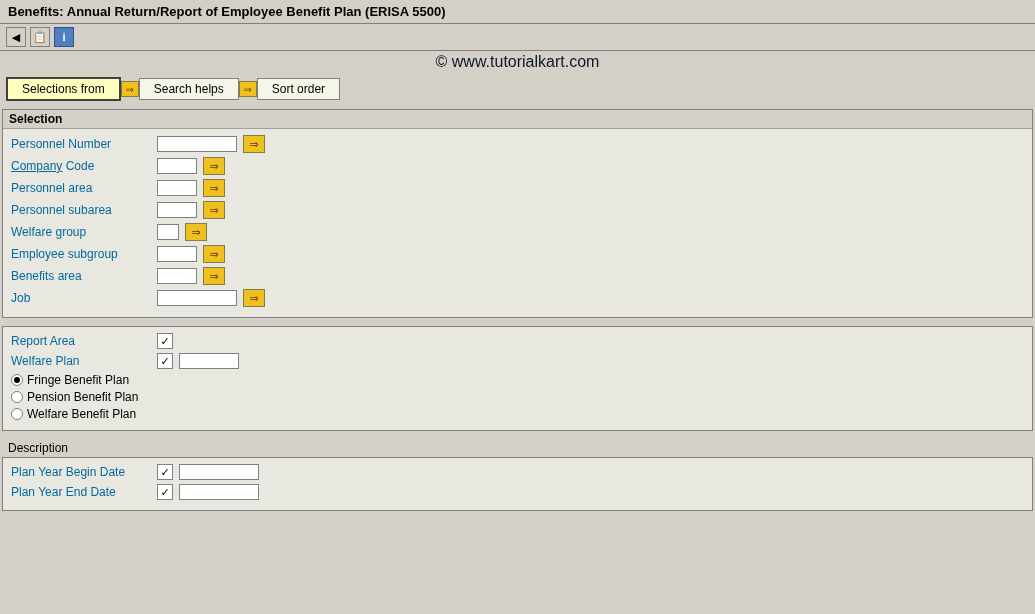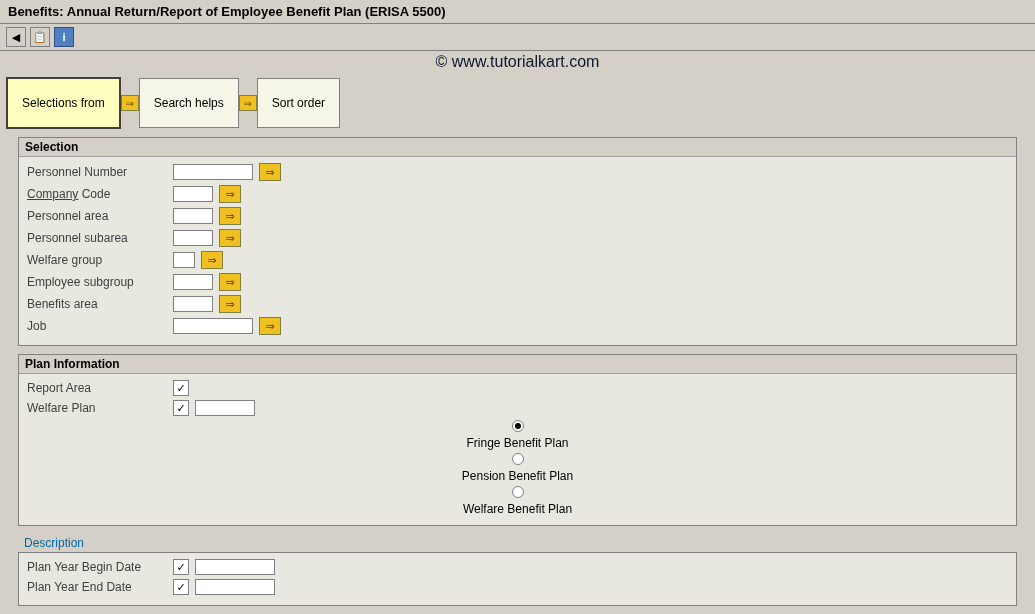--- a/index.html
+++ b/index.html
@@ -52,21 +52,21 @@
       display: flex;
       align-items: center;
       padding: 4px 6px;
       gap: 0;
       background: #d4d0c8;
     }
 
     .tab-btn {
       background: #f5f5e8;
       border: 1px solid #808080;
-      padding: 17px 14px;
+      padding: 3px 14px;
       font-size: 12px;
       cursor: pointer;
       display: flex;
       align-items: flex-end;
       gap: 4px;
     }
 
     .tab-btn.active {
       background: #ffffc0;
       border: 2px solid #404040;
@@ -78,21 +78,21 @@
       justify-content: center;
       background: #f0c020;
       border: 1px solid #808040;
       width: 18px;
       height: 16px;
       font-size: 10px;
       color: #604000;
     }
 
     .main-content {
-      padding: 4px 18px;
+      padding: 4px 2px;
       background: #d4d0c8;
     }
 
     .section-box {
       border: 1px solid #808080;
       background: #e8e8e0;
       margin-bottom: 8px;
     }
 
     .section-header {
@@ -110,21 +110,21 @@
     .field-row {
       display: flex;
       align-items: center;
       margin-bottom: 4px;
       gap: 6px;
     }
 
     .field-label {
       min-width: 140px;
       font-size: 12px;
-      color: #404040;
+      color: #0369a1;
     }
 
     .field-input {
       border: 1px solid #808080;
       background: #fff;
       height: 16px;
       font-size: 11px;
       padding: 0 2px;
     }
 
@@ -156,21 +156,20 @@
       font-size: 11px;
       cursor: pointer;
     }
 
     .radio-row {
       display: flex;
       align-items: center;
       gap: 4px;
       margin-bottom: 3px;
       font-size: 12px;
-      flex-direction: column;
     }
 
     .radio-circle {
       width: 12px;
       height: 12px;
       border-radius: 50%;
       border: 1px solid #808080;
       background: #fff;
       display: flex;
       align-items: center;
@@ -182,21 +181,21 @@
       content: '';
       width: 6px;
       height: 6px;
       border-radius: 50%;
       background: #000;
     }
 
     .description-bar {
       padding: 2px 6px;
       font-size: 12px;
-      color: #0369a1;
+      color: #000000;
     }
   </style>
 </head>
 <body>
 
 <div class="title-bar">
   <span>Benefits: Annual Return/Report of Employee Benefit Plan (ERISA 5500)</span>
 </div>
 
 <div class="toolbar">
@@ -274,23 +273,20 @@
       <div class="field-row">
         <span class="field-label">Job</span>
         <input class="field-input long" type="text" value="" style="">
         <div class="arrow-btn">⇒</div>
       </div>
 
     </div>
   </div>
 
   <div class="section-box">
-    <div class="section-header">
-      <span>Plan Information</span>
-    </div>
     <div class="section-body">
 
       <div class="field-row">
         <span class="field-label">Report Area</span>
         <div class="checkbox-styled">✓</div>
       </div>
 
       <div class="field-row">
         <span class="field-label">Welfare Plan</span>
         <div class="checkbox-styled">✓</div>

